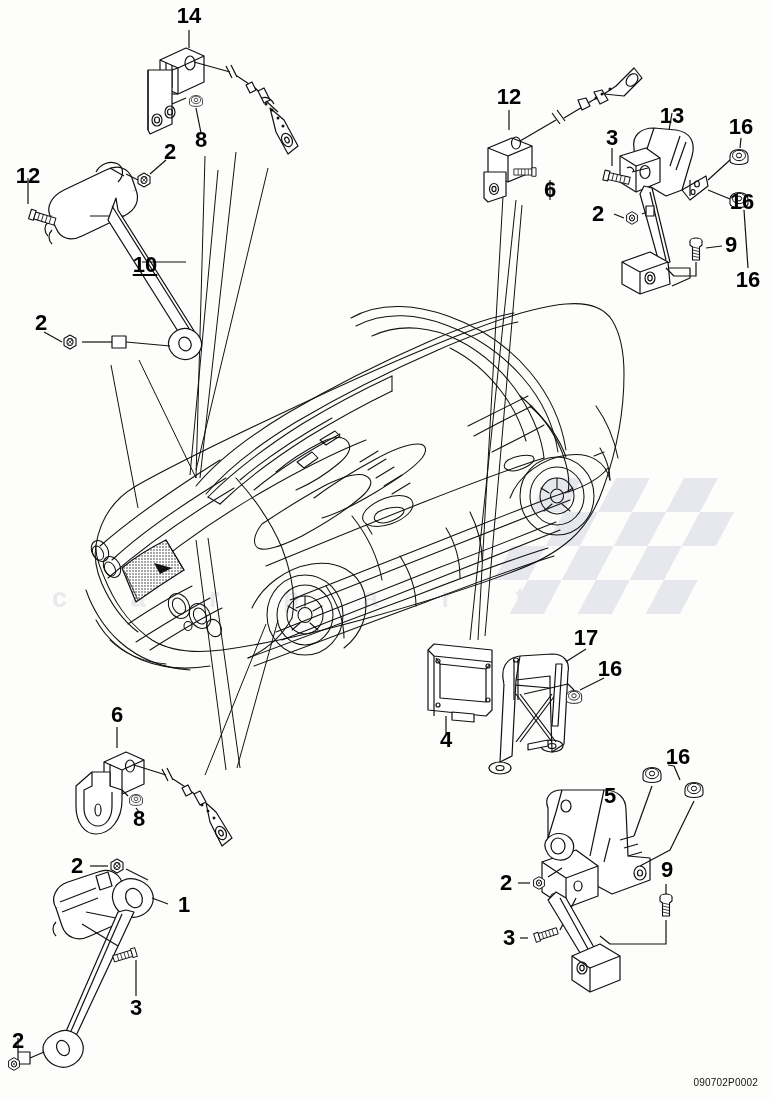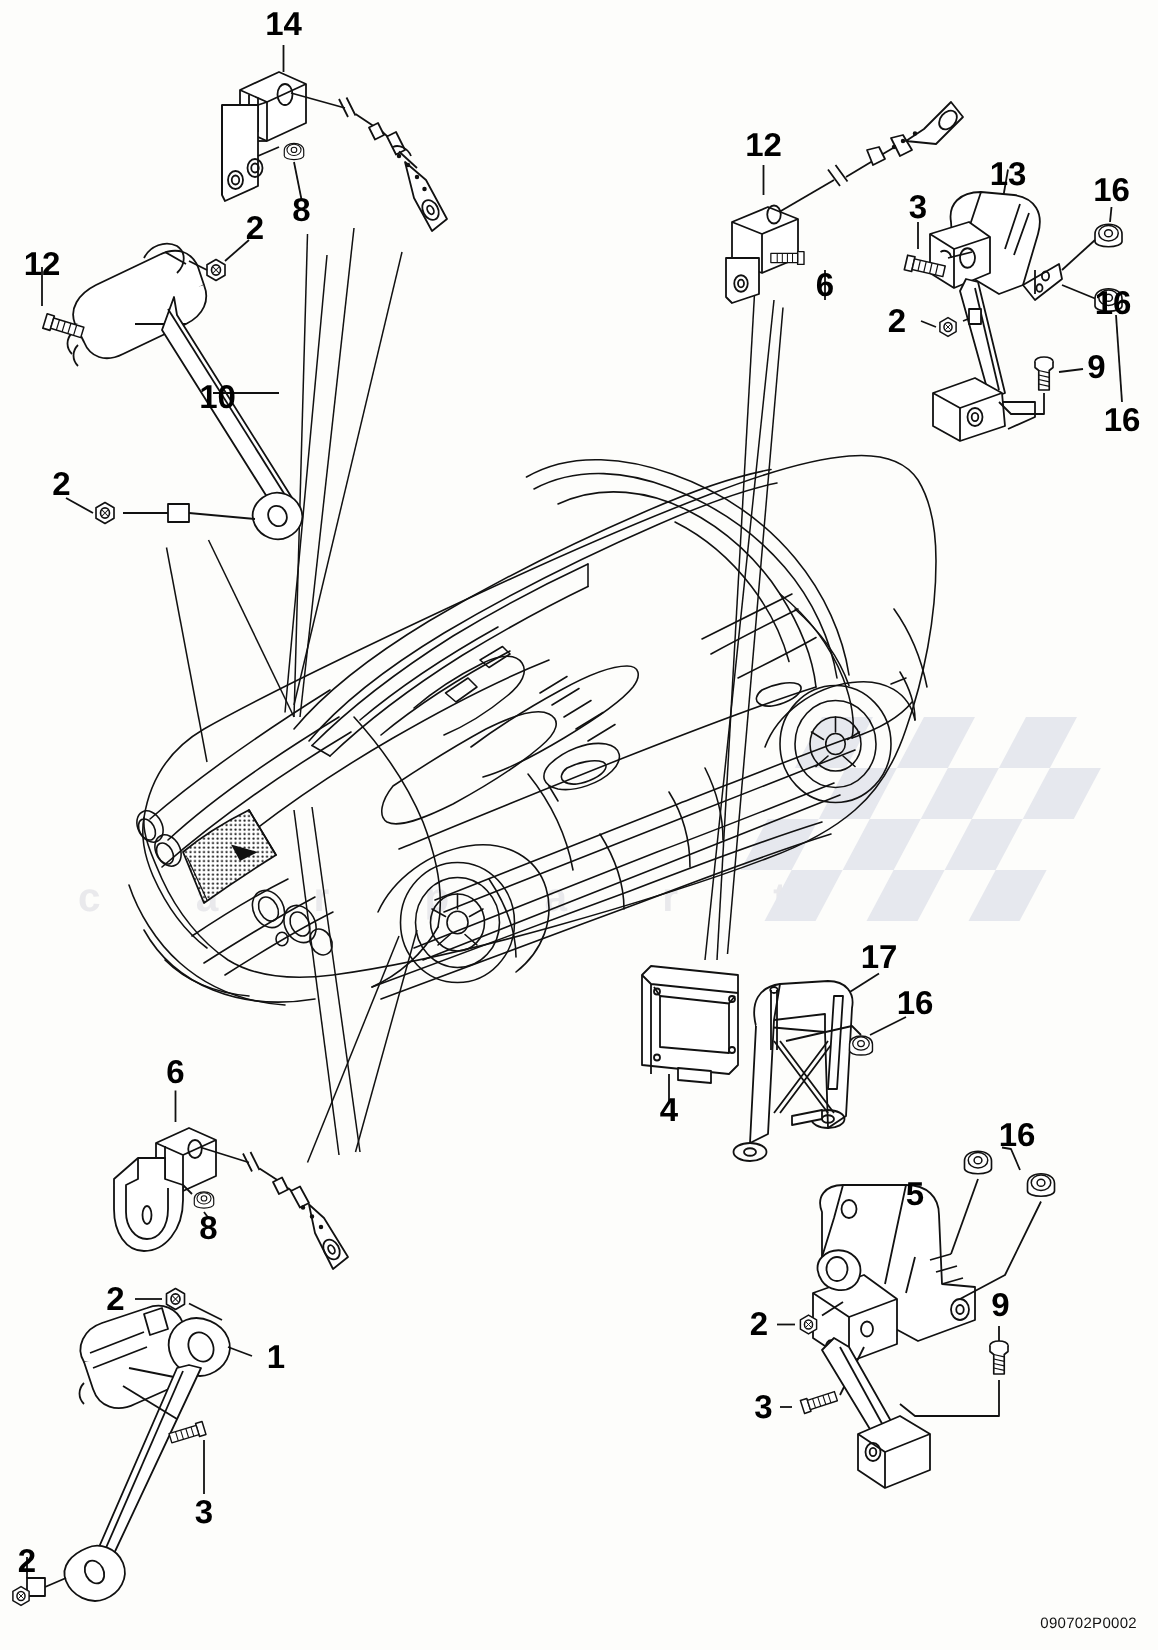--- a/index.html
+++ b/index.html
@@ -583,21 +583,21 @@
   <div class="callout" style="left:741px; top:127px;">16</div>
   <div class="callout" style="left:612px; top:138px;">3</div>
   <div class="callout" style="left:170px; top:152px;">2</div>
   <div class="callout" style="left:550px; top:190px;">6</div>
   <div class="callout" style="left:28px;  top:176px;">12</div>
   <div class="callout" style="left:201px; top:140px;">8</div>
   <div class="callout" style="left:598px; top:214px;">2</div>
   <div class="callout" style="left:742px; top:202px;">16</div>
   <div class="callout" style="left:731px; top:245px;">9</div>
   <div class="callout" style="left:748px; top:280px;">16</div>
-  <div class="callout" style="left:145px; top:265px;">10</div>
+  <div class="callout" style="left:145px; top:265px;text-decoration:underline;">10</div>
   <div class="callout" style="left:41px;  top:323px;">2</div>
   <div class="callout" style="left:586px; top:638px;">17</div>
   <div class="callout" style="left:610px; top:669px;">16</div>
   <div class="callout" style="left:446px; top:740px;">4</div>
   <div class="callout" style="left:117px; top:715px;">6</div>
   <div class="callout" style="left:678px; top:757px;">16</div>
   <div class="callout" style="left:139px; top:819px;">8</div>
   <div class="callout" style="left:610px; top:796px;">5</div>
   <div class="callout" style="left:77px;  top:866px;">2</div>
   <div class="callout" style="left:506px; top:883px;">2</div>

